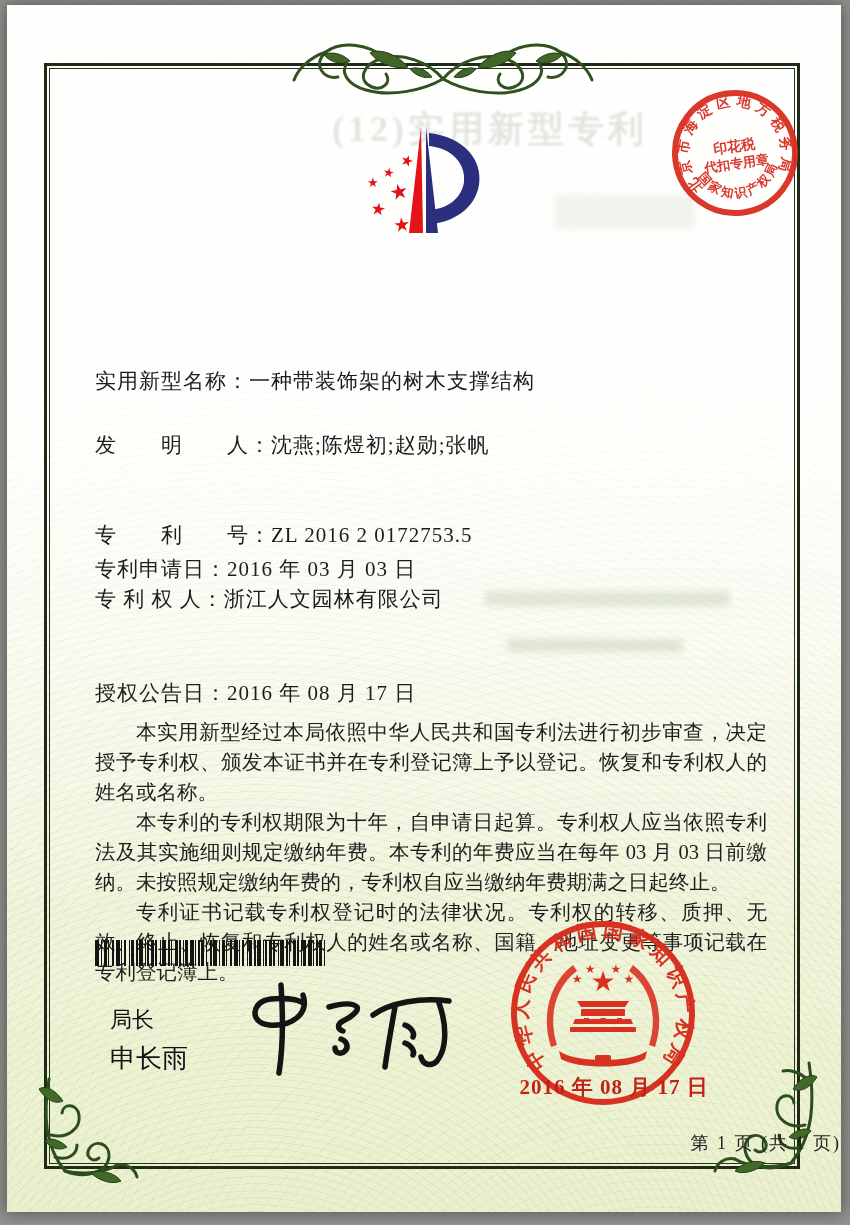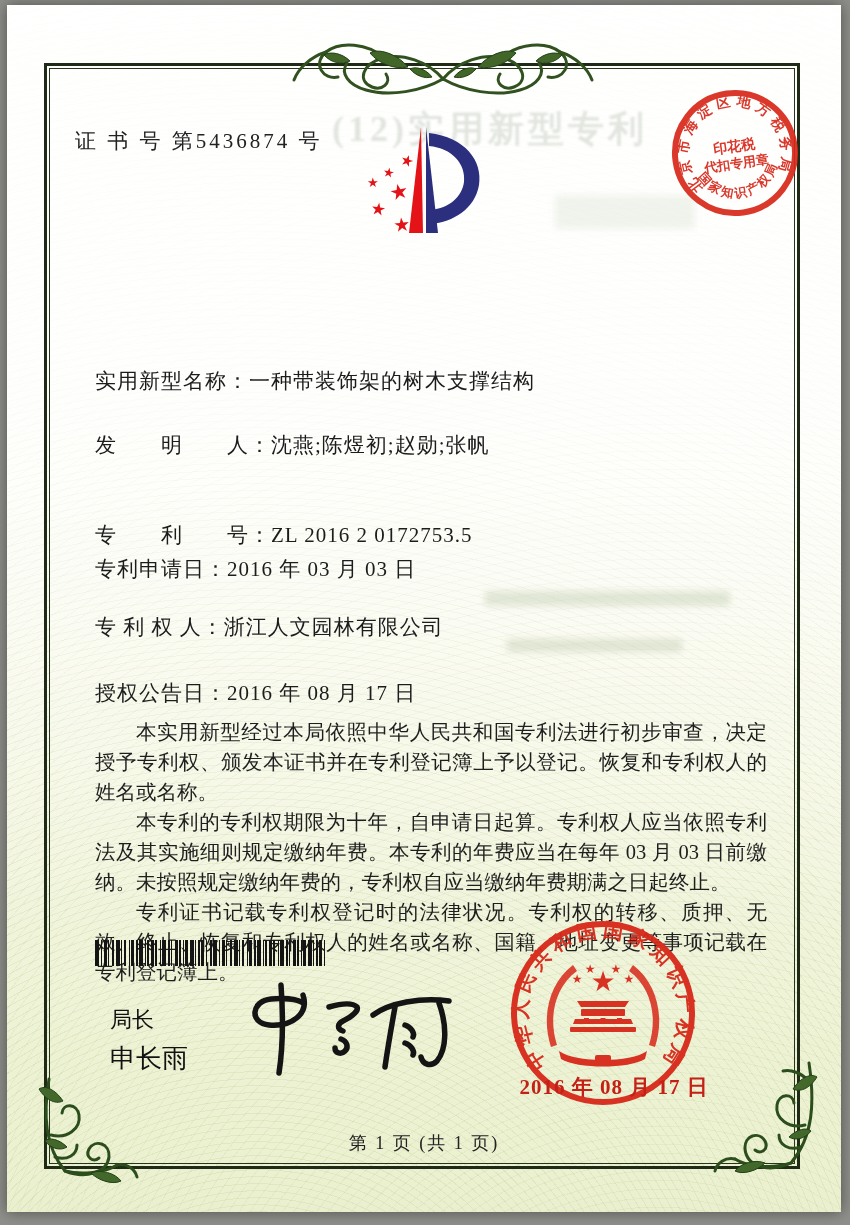--- a/index.html
+++ b/index.html
@@ -53,21 +53,21 @@
     text-align:justify;
   }
   .paras p{margin:0;text-indent:2em;}
   .director-title{left:103px;top:1000px;font-size:22px;color:#111;font-family:"Liberation Sans","DejaVu Sans",sans-serif;}
   .director-name{left:103px;top:1036px;font-size:26px;color:#111;font-family:"Liberation Sans","DejaVu Sans",sans-serif;}
   .seal-date{
     left:512px;top:1068px;width:190px;text-align:center;
     font-size:21px;color:#c42015;font-weight:bold;letter-spacing:1px;
   }
   .footer{
-    left:0;top:1126px;width:100%;text-align:center;
+    left:0;top:1126px;width:100%;text-align:right;
     font-size:18px;color:#222;letter-spacing:2px;
   }
   svg{overflow:visible;}
 </style>
 </head>
 <body>
 
 <div class="page">
 
   <div class="frame abs"></div>
@@ -122,21 +122,20 @@
       <path d="M56,100 C48,108 34,112 26,108 C32,100 46,96 56,100 Z"></path>
       <path d="M80,74 C88,66 98,64 102,68 C96,76 86,78 80,74 Z"></path>
     </g>
   </svg>
 
   <div class="abs ghost-title">(12)实用新型专利</div>
   <div class="abs ghost-smudge" style="left:478px;top:586px;width:245px;height:15px"></div>
   <div class="abs ghost-smudge" style="left:500px;top:634px;width:175px;height:13px"></div>
   <div class="abs ghost-smudge" style="left:548px;top:190px;width:140px;height:34px;opacity:.5"></div>
 
-  <div class="abs certno">证 书 号 第5436874 号</div>
 
   <svg class="abs" style="left:352px;top:120px" width="142" height="112" viewBox="0 0 142 112">
     <path d="M62,2 L50,108 L64,108 Z" fill="#e41318"></path>
     <path d="M67,2 L67,108 L79,108 Z" fill="#2b2f7d"></path>
     <path d="M70,8 C106,12 124,36 120,60 C116,84 94,97 72,99 L72,85 C90,83 103,72 105,57 C107,39 93,23 70,21 Z" fill="#2b2f7d"></path>
     <g fill="#e41318" font-family="'DejaVu Sans',sans-serif">
       <text x="42" y="40" font-size="15" transform="rotate(18 46 34)">★</text>
       <text x="24" y="52" font-size="13" transform="rotate(10 29 47)">★</text>
       <text x="8" y="62" font-size="13">★</text>
       <text x="30" y="74" font-size="21" transform="rotate(-12 40 64)">★</text>
@@ -169,21 +168,21 @@
   </div>
   <div class="abs field" style="top:426px">
     <span class="lbl">发　　明　　人：</span><span class="val">沈燕;陈煜初;赵勋;张帆</span>
   </div>
   <div class="abs field" style="top:516px">
     <span class="lbl">专　　利　　号：</span><span class="val">ZL 2016 2 0172753.5</span>
   </div>
   <div class="abs field" style="top:550px">
     <span class="lbl">专利申请日：</span><span class="val">2016 年 03 月 03 日</span>
   </div>
-  <div class="abs field" style="top:608px">
+  <div class="abs field" style="top:580px">
     <span class="lbl">专 利 权 人：</span><span class="val">浙江人文园林有限公司</span>
   </div>
   <div class="abs field" style="top:674px">
     <span class="lbl">授权公告日：</span><span class="val">2016 年 08 月 17 日</span>
   </div>
 
   <div class="abs paras">
     <p>本实用新型经过本局依照中华人民共和国专利法进行初步审查，决定授予专利权、颁发本证书并在专利登记簿上予以登记。恢复和专利权人的姓名或名称。</p>
     <p>本专利的专利权期限为十年，自申请日起算。专利权人应当依照专利法及其实施细则规定缴纳年费。本专利的年费应当在每年 03 月 03 日前缴纳。未按照规定缴纳年费的，专利权自应当缴纳年费期满之日起终止。</p>
     <p>专利证书记载专利权登记时的法律状况。专利权的转移、质押、无效、终止、恢复和专利权人的姓名或名称、国籍、地址变更等事项记载在专利登记簿上。</p>

